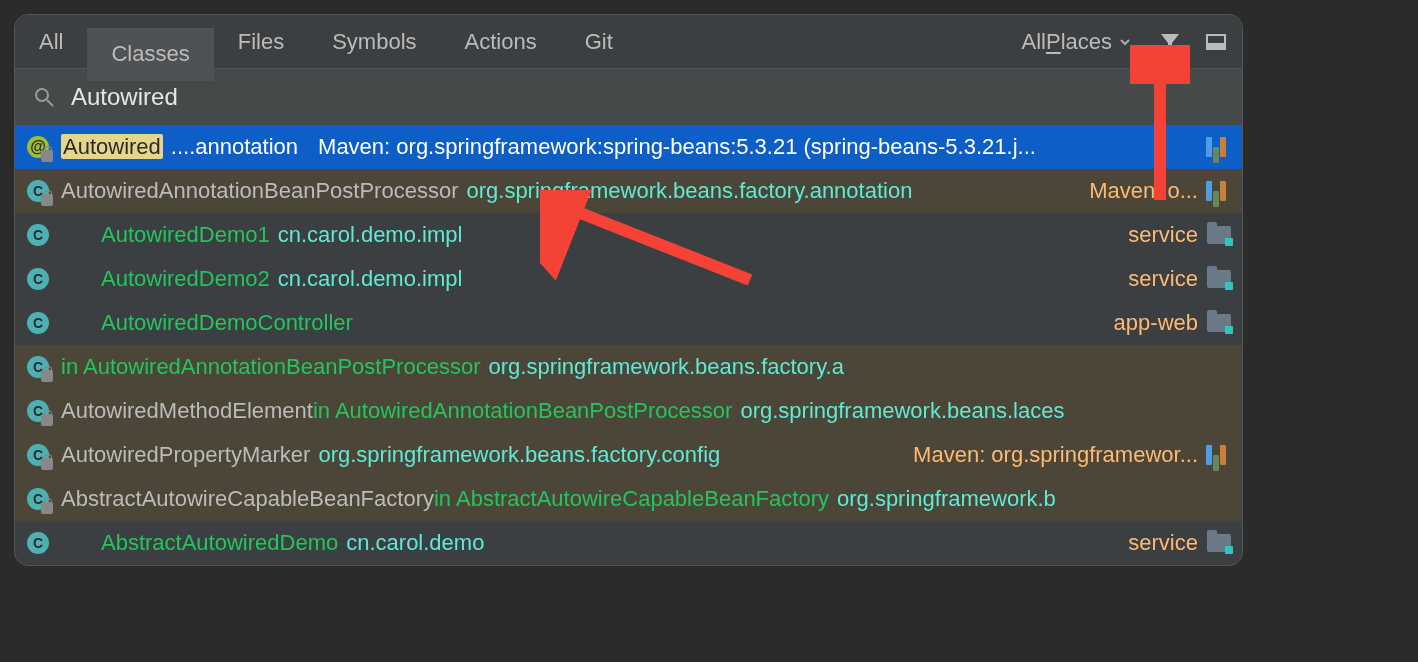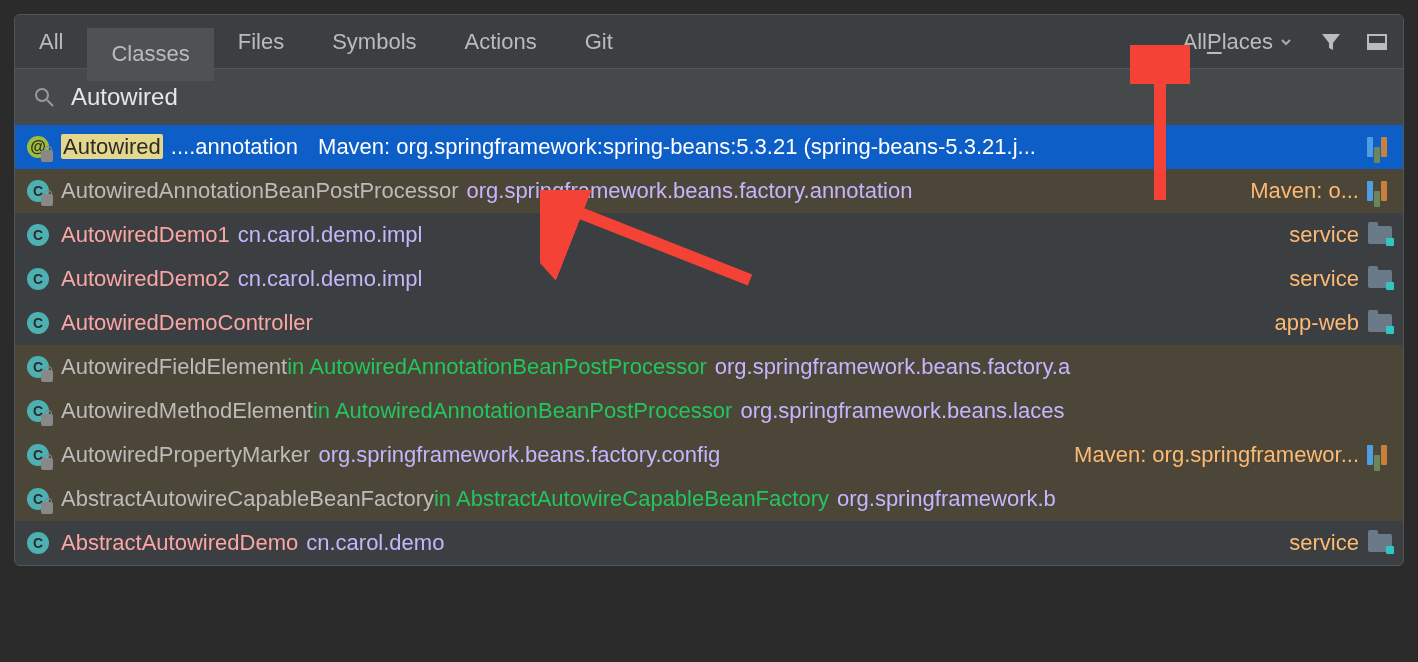--- a/index.html
+++ b/index.html
@@ -7,24 +7,24 @@
     width: 1418px; height: 662px;
     background: #2b2b2b;
     font-family: "Segoe UI", "Helvetica Neue", Arial, sans-serif;
     font-size: 22px;
     color: #bbbbbb;
     overflow: hidden;
   }
   .dialog {
     position: absolute;
     left: 14px; top: 14px;
-    width: 1390px;
+    width: 1229px;
     background: #3c3f41;
     border: 1px solid #515658;
-    border-radius: 6px;
+    border-radius: 14px;
     overflow: hidden;
   }
   
   .tabbar {
     display: flex;
     align-items: center;
     height: 54px;
     background: #3c3f41;
     border-bottom: 1px solid #515658;
     padding: 0 8px 0 0;
@@ -81,23 +81,23 @@
     white-space: nowrap;
     overflow: hidden;
   }
   .row .ico {
     width: 26px; height: 26px;
     margin-right: 10px;
     flex: 0 0 auto;
     position: relative;
   }
   .row .name { color: #bbbbbb; }
-  .row .name.project { color: #fca5a5; }
+  .row .name.project { color: #22c55e; margin-left: 40px; }
   .row .in { color: #22c55e; }
-  .row .pkg { color: #c4b5fd; margin-left: 8px; }
+  .row .pkg { color: #5eead4; margin-left: 8px; }
   .row .gap { flex: 1; min-width: 10px; }
   .row .loc { color: #fdba74; }
   .row .loc-ico { width: 26px; height: 26px; margin-left: 8px; flex:0 0 auto; }
   .row.sel {
     background: #0d5ec6;
   }
   .row.sel .name, .row.sel .pkg, .row.sel .loc { color: #ffffff; }
   .row.lib {
     background: #4c4638;
   }
@@ -274,21 +274,20 @@
             <div class="dot"></div>
           </div>
         </div>
     </div>
 
     <div class="row lib">
       <div class="ico">
           <div class="class-circle c">C</div>
           <div class="lock-overlay"></div>
         </div>
-      <span class="name">AutowiredFieldElement</span>
       <span class="in"> in AutowiredAnnotationBeanPostProcessor</span>
       <span class="pkg">org.springframework.beans.factory.a</span>
       <div class="gap"></div>
     </div>
 
     <div class="row lib">
       <div class="ico">
           <div class="class-circle c">C</div>
           <div class="lock-overlay"></div>
         </div>

